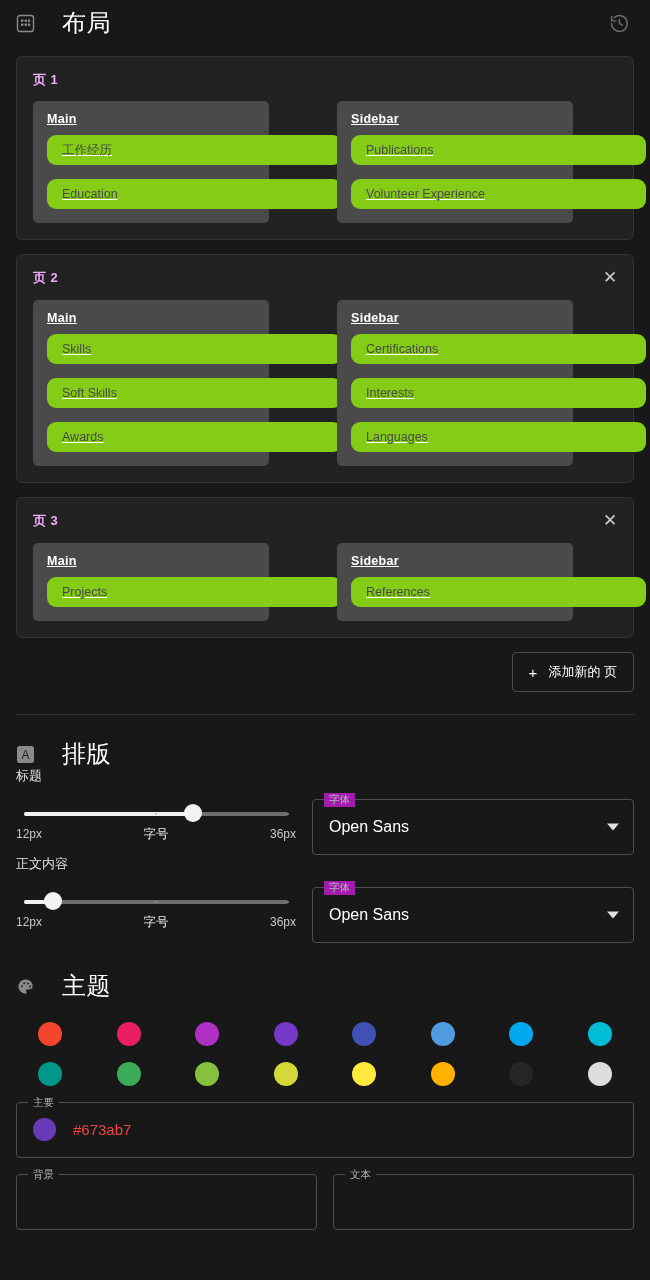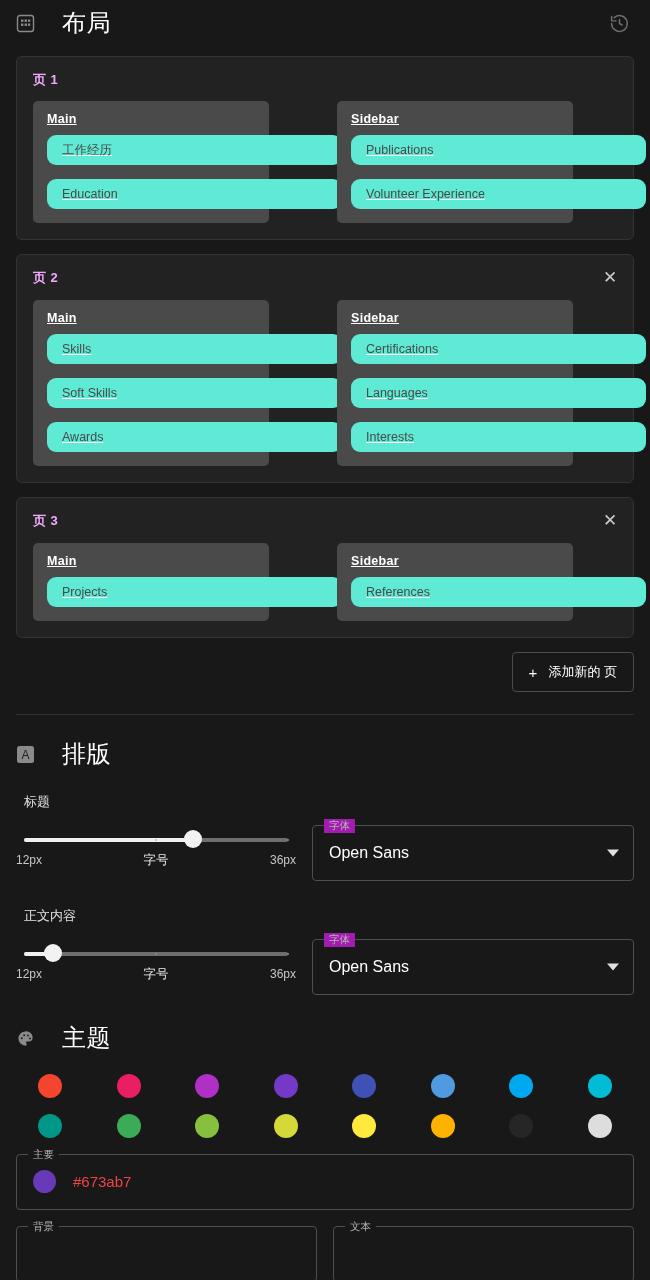--- a/index.html
+++ b/index.html
@@ -62,21 +62,21 @@
     background: #4a4a4a;
     border-radius: 5px;
     padding: 11px 14px 14px 14px;
     position: relative;
     text-decoration: underline;
   }
   .col-title { font-size: 12.5px; font-weight: 700; color: #fff; margin-bottom: 9px; letter-spacing: .3px; }
   .chips { position: relative; }
   .chip {
     height: 30px;
-    background: #5eead4;
+    background: #84cc16;
     border-radius: 9px;
     color: #4a4a4a;
     font-size: 12.5px;
     display: flex; align-items: center;
     padding-left: 15px;
     width: 295px;           
     margin-bottom: 14px;
     cursor: grab;
     white-space: nowrap;
   }
@@ -89,21 +89,21 @@
     background: transparent; color: #ffffff;
     font-size: 13px; font-family: inherit;
     padding: 10px 16px; cursor: pointer;
   }
   .plus { font-size: 15px; line-height: 1; color: #fff; }
 
   .divider { height: 1px; background: #303030; margin: 22px 16px 0 16px; }
 
   
   #type-section { margin-top: 26px; }
-  .field-label { font-size: 13px; color: #e2e2e2; padding: 0 24px; margin-top: 26px; }
+  .field-label { font-size: 13px; color: #e2e2e2; padding: 0 16px; }
   .type-row { display: flex; align-items: flex-start; padding: 0 16px; margin-top: 6px; gap: 16px; }
   .slider-wrap { width: 280px; flex: 0 0 280px; padding-top: 14px; }
   .slider {
     position: relative; height: 18px;
     margin: 0 8px;
   }
   .track {
     position: absolute; left: 0; right: 0; top: 7px; height: 4px;
     background: #6e6e6e; border-radius: 2px;
   }
@@ -246,22 +246,22 @@
               <div class="chips">
                 <div class="chip">Skills</div>
                 <div class="chip">Soft Skills</div>
                 <div class="chip">Awards</div>
               </div>
             </div>
             <div class="col">
               <div class="col-title">Sidebar</div>
               <div class="chips">
                 <div class="chip">Certifications</div>
+                <div class="chip">Interests</div>
                 <div class="chip">Languages</div>
-                <div class="chip">Interests</div>
               </div>
             </div>
           </div>
         </div>
         <div class="page-card">
           <div class="page-card-head">
             <span class="page-label">页 3</span>
             <button class="close-btn">✕</button>
           </div>
           <div class="cols">

